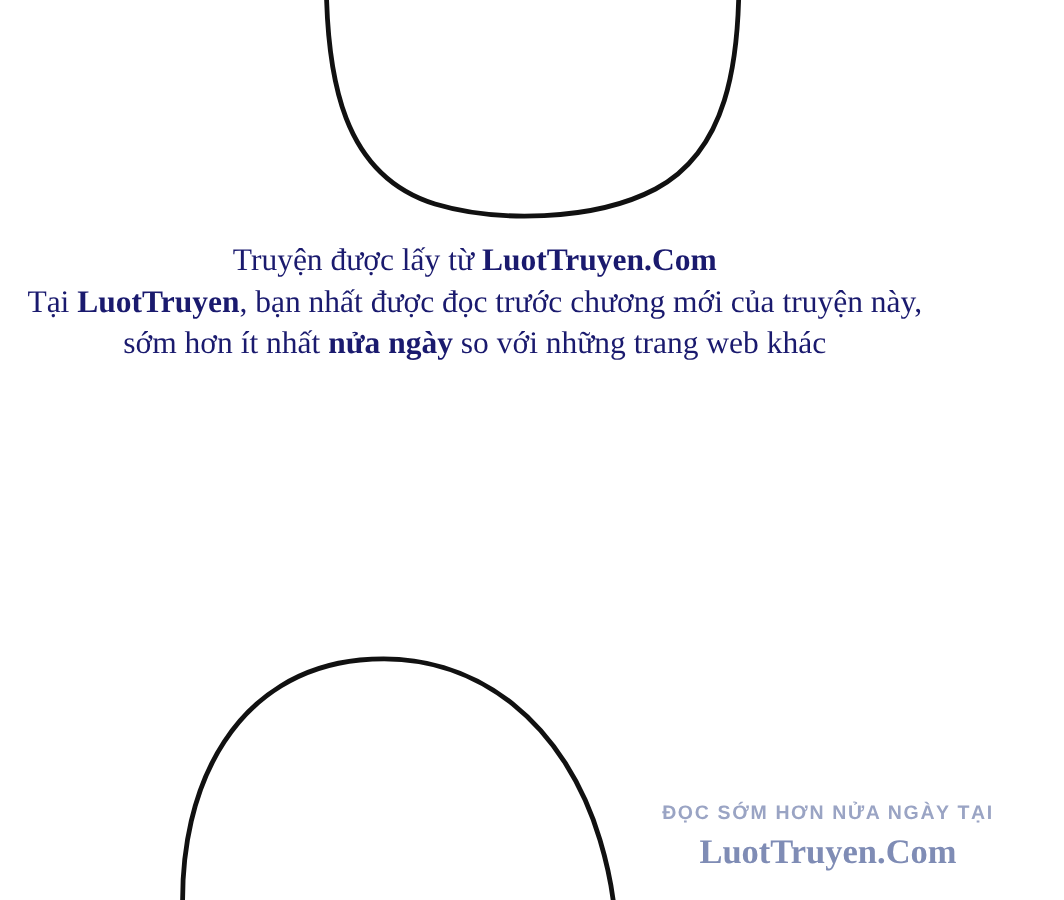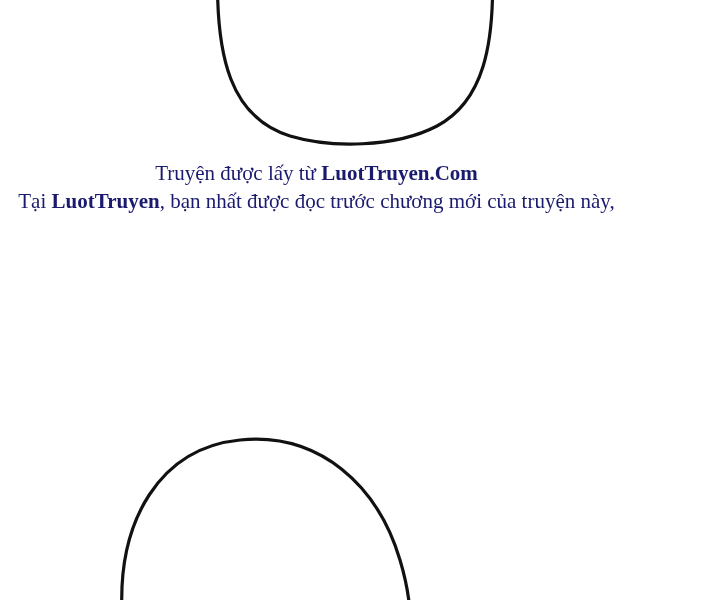--- a/index.html
+++ b/index.html
@@ -96,16 +96,23 @@
     <path d="M 122 612 C 118 520, 160 448, 240 440 C 320 432, 378 486, 400 560 C 406 580, 409 598, 410 612" fill="none" stroke="#111111" stroke-width="3.2" stroke-linecap="round"></path>
   </svg>
 
   <div class="watermark-block">
     <div class="wm-line1">
       <span>Truyện được lấy từ </span><span class="wm-strong">LuotTruyen.Com</span>
     </div>
     <div class="wm-line2">
       <span>Tại </span><span class="wm-strong">LuotTruyen</span><span>, bạn nhất được đọc trước chương mới của truyện này,</span>
     </div>
+    <div class="wm-line3">
+      <span>sớm hơn ít nhất </span><span class="wm-strong">nửa ngày</span><span> so với những trang web khác</span>
+    </div>
   </div>
 
+  <div class="credit">
+    <div class="credit-small">ĐỌC SỚM HƠN NỬA NGÀY TẠI</div>
+    <div class="credit-big">LuotTruyen.Com</div>
+  </div>
 
 </div>
 
 </body></html>

